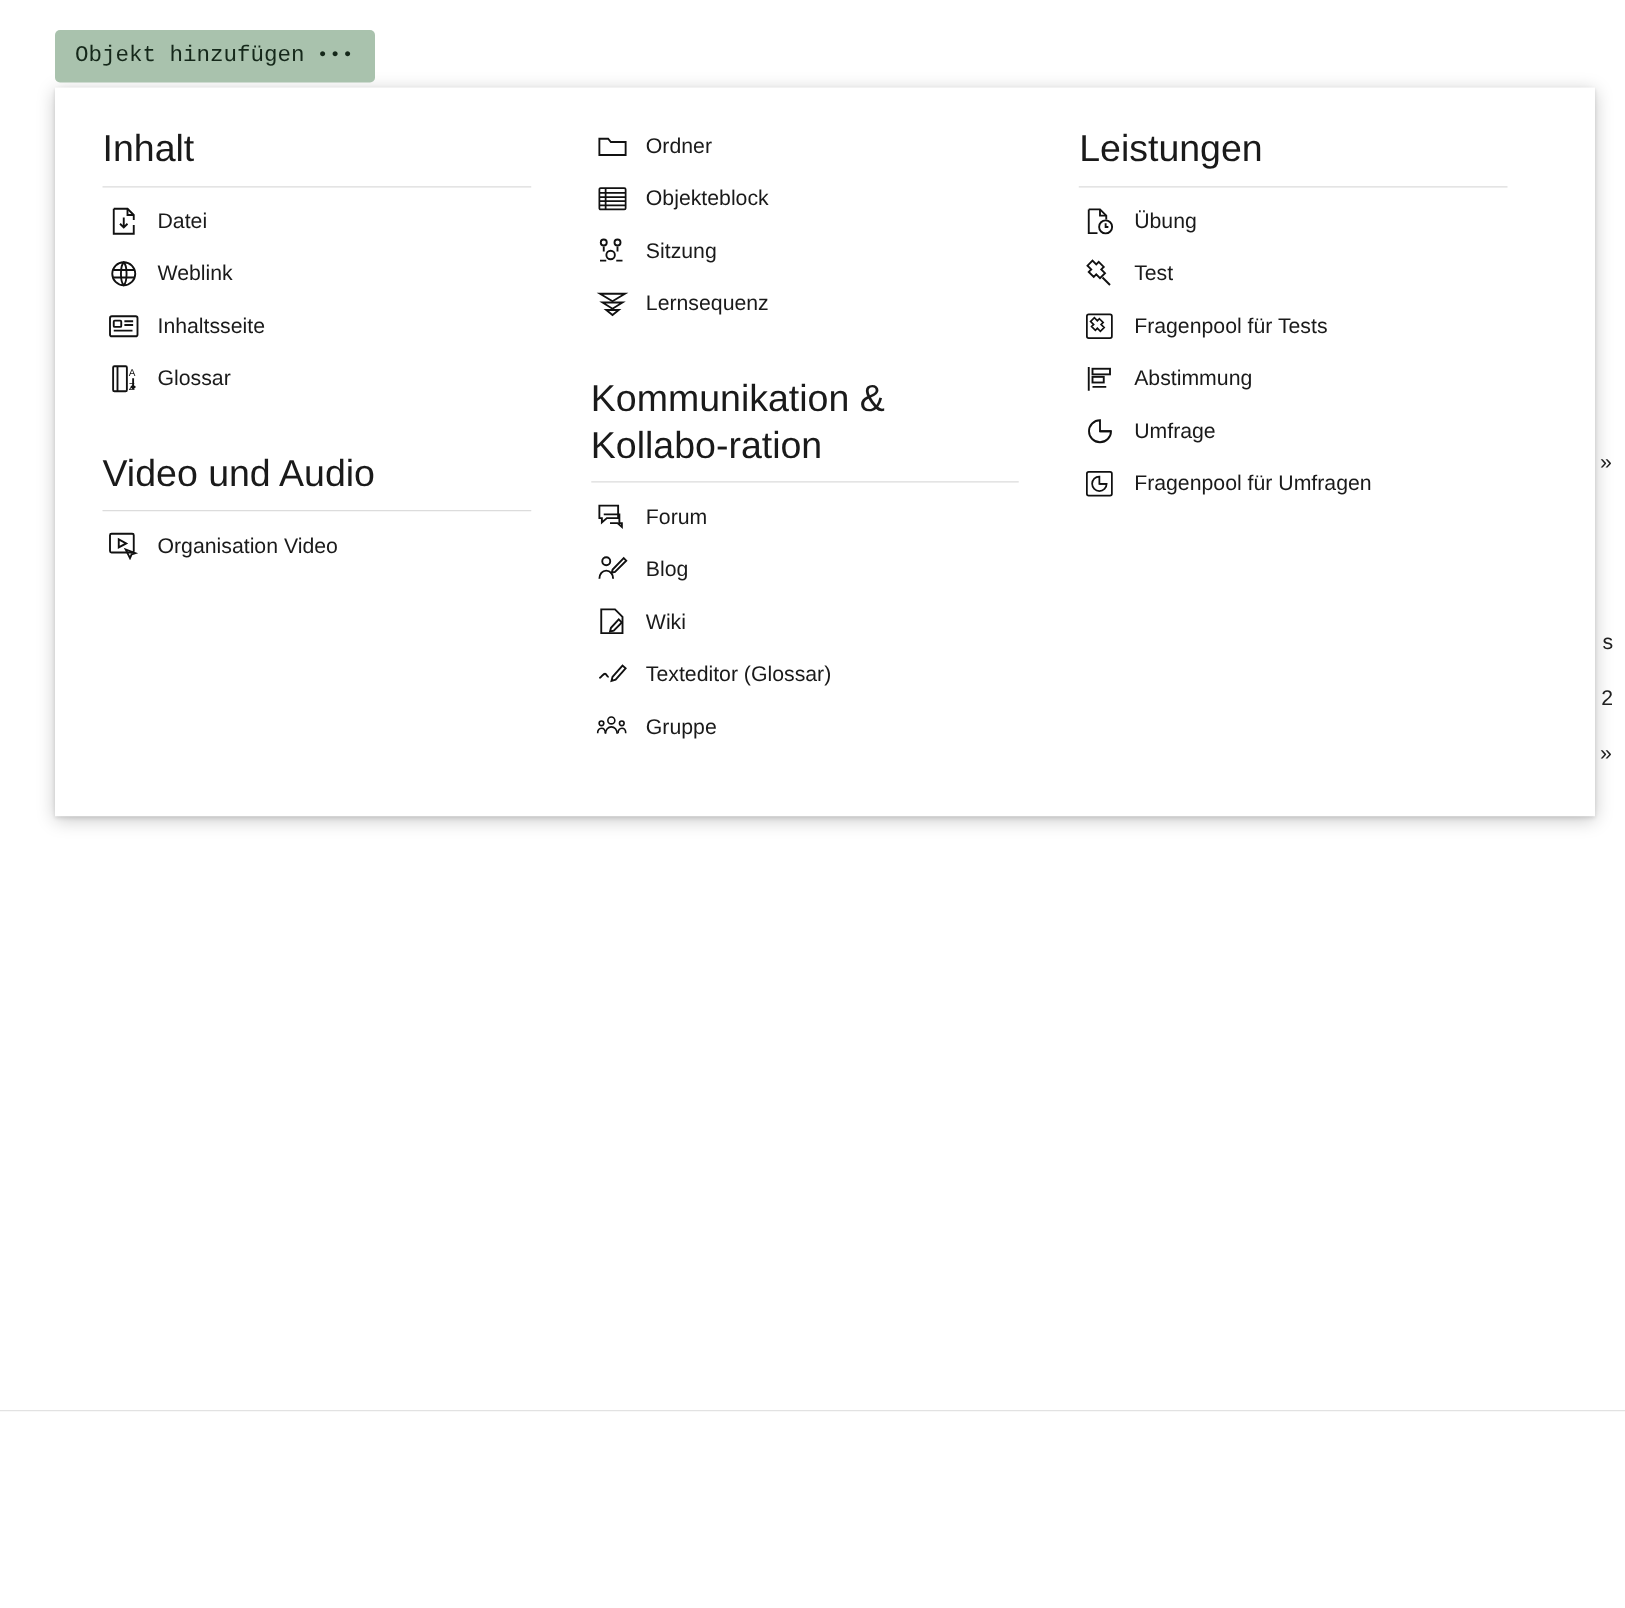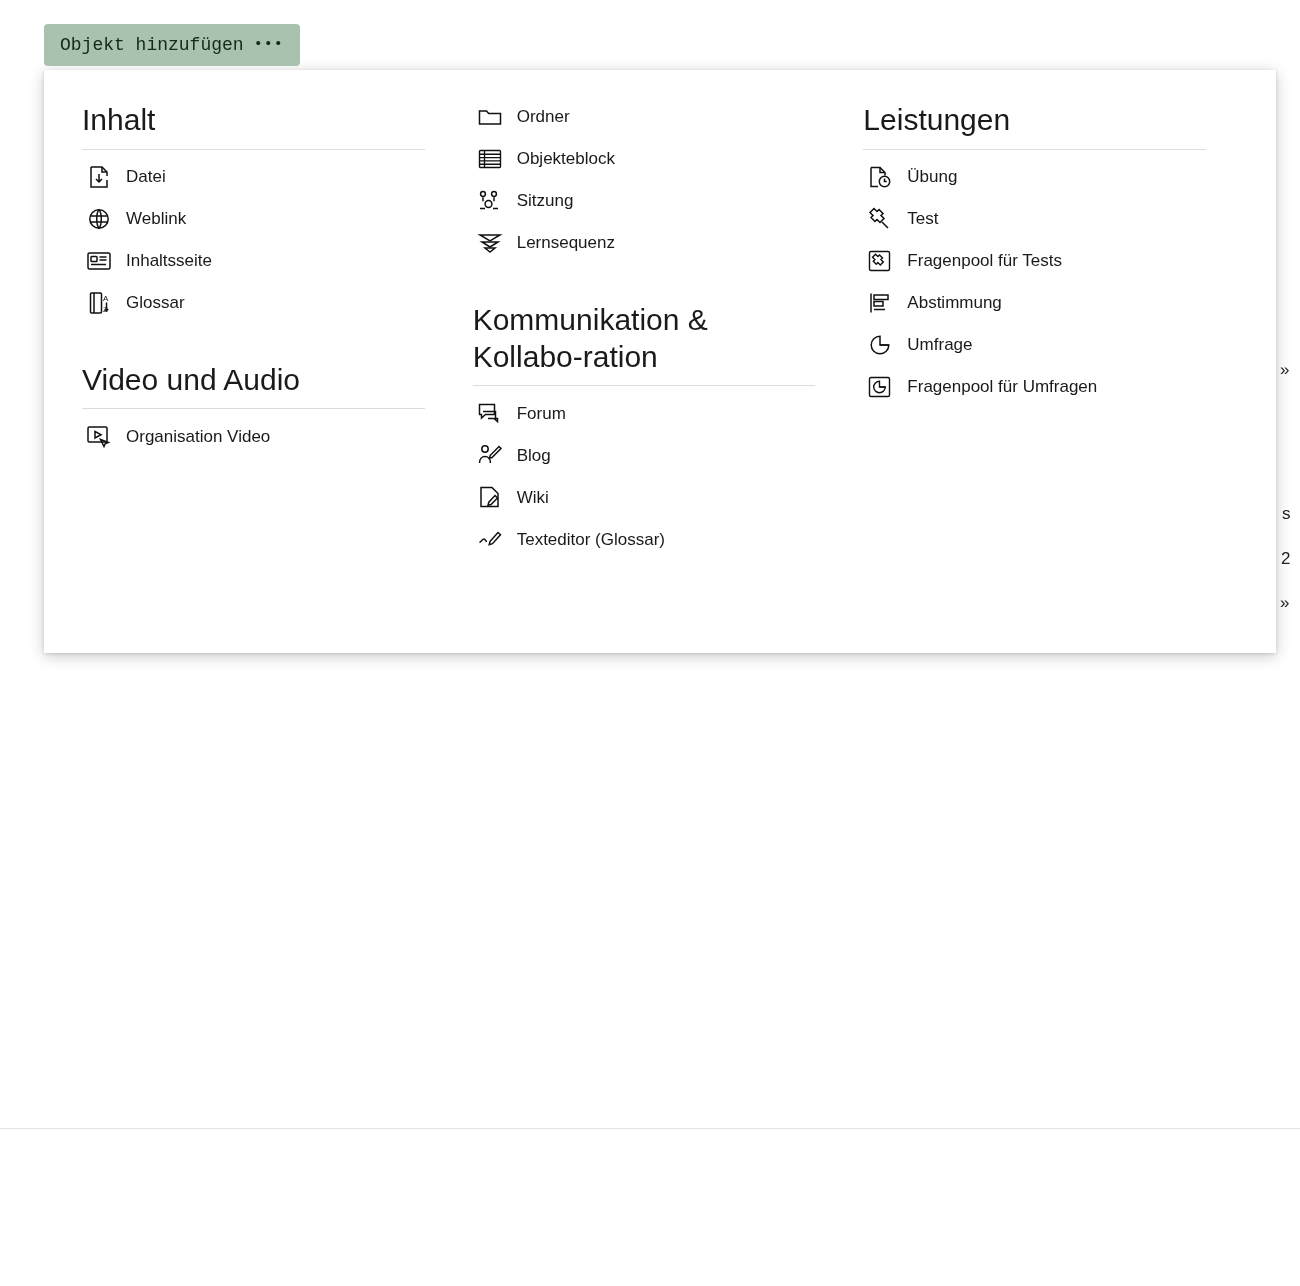--- a/index.html
+++ b/index.html
@@ -294,20 +294,33 @@
       <div class="menu-item">
         <span class="ic">
           <svg width="26" height="24" viewBox="0 0 26 24" fill="none" stroke="#111" stroke-width="1.5">
             <path d="M2.5 15.5c2-1 3-3.5 4.5-3.5s1.2 2.5 3 2.5"></path>
             <path d="M13 14.5l8-9 2.5 2.2-8 9-3.3 1z"></path>
           </svg>
         </span>
         <span class="label">Texteditor (Glossar)</span>
       </div>
 
+      <div class="menu-item">
+        <span class="ic">
+          <svg width="28" height="22" viewBox="0 0 28 22" fill="none" stroke="#111" stroke-width="1.4">
+            <circle cx="4.5" cy="8.5" r="2"></circle>
+            <path d="M1.2 17c0-2.6 1.4-4.3 3.3-4.3s3.3 1.7 3.3 4.3"></path>
+            <circle cx="13" cy="6" r="3"></circle>
+            <path d="M8 17.5c0-3.5 2.2-6 5-6s5 2.5 5 6"></path>
+            <circle cx="22" cy="8.5" r="2"></circle>
+            <path d="M18.8 17c0-2.6 1.4-4.3 3.3-4.3s3.3 1.7 3.3 4.3"></path>
+          </svg>
+        </span>
+        <span class="label">Gruppe</span>
+      </div>
     </div>
 
     <div class="column col3">
 
       <div class="group-title">Leistungen</div>
 
       <div class="menu-item">
         <span class="ic">
           <svg width="24" height="24" viewBox="0 0 24 24" fill="none" stroke="#111" stroke-width="1.5">
             <path d="M3 2.5h9l5 5v3"></path>

